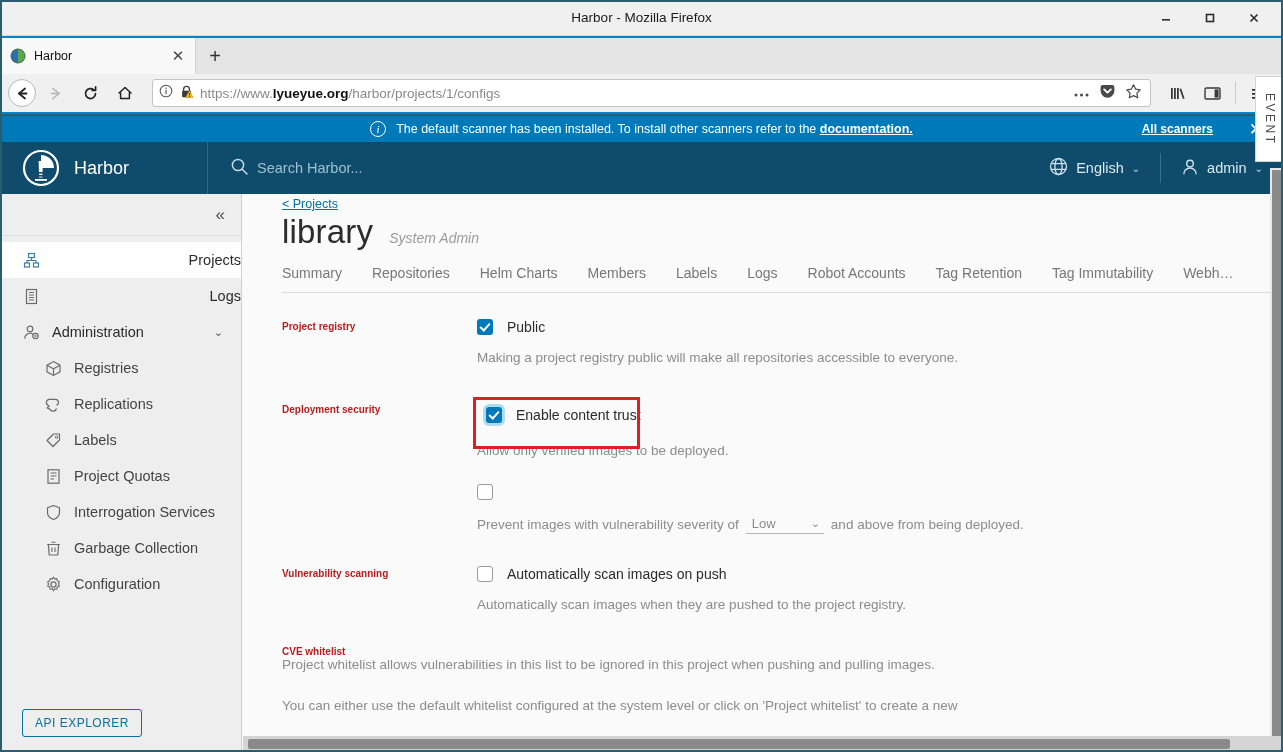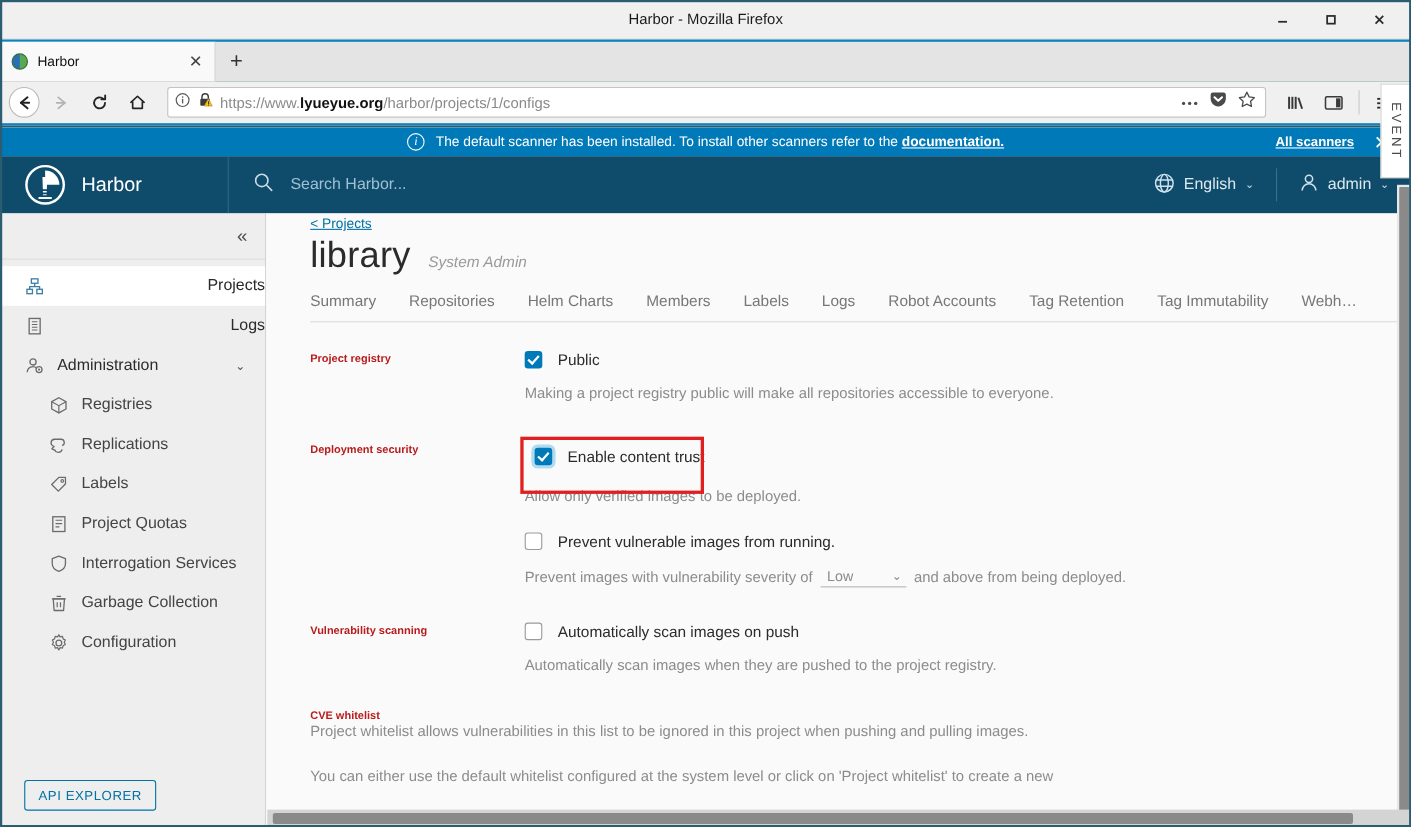--- a/index.html
+++ b/index.html
@@ -58,30 +58,30 @@
 
   .notice {
     height: 26px; background: #0079b8; display: flex; align-items: center;
     color: #fff; font-size: 12.5px; position: relative;
   }
   .notice .n-center { flex: 1; display: flex; align-items: center; justify-content: center; gap: 10px; }
   .notice .info-ic { width: 16px; height: 16px; border: 1.3px solid #fff; border-radius: 50%;
      display:flex; align-items:center; justify-content:center; font-size: 11px; font-style: italic;
      font-family: "Liberation Serif", serif; }
   .notice a { color: #fff; text-decoration: underline; font-weight: bold; }
-  .notice .allscan { position: absolute; right: 52px; font-size: 12px; font-weight: bold;
+  .notice .allscan { position: absolute; right: 70px; font-size: 12px; font-weight: bold;
      text-decoration: underline; color: #fff; }
   .notice .nclose { position: absolute; right: 20px; font-size: 17px; color: #fff; font-weight: 300; }
 
   .hdr { height: 52px; background: #0f4b6b; display: flex; align-items: center; position: relative; }
   .hdr-brand { width: 208px; display: flex; align-items: center; gap: 14px; padding-left: 22px;
      height: 52px; border-right: 1px solid #2b6a8a; }
   .hdr-brand .logo { width: 38px; height: 38px; }
   .hdr-brand .bname { color: #fff; font-size: 18px; }
-  .hdr-search { display: flex; align-items: center; gap: 15px; padding-left: 22px; }
+  .hdr-search { display: flex; align-items: center; gap: 8px; padding-left: 22px; }
   .hdr-search .sph { color: #9fc0d2; font-size: 14.5px; }
   .hdr-right { margin-left: auto; display: flex; align-items: center; height: 52px; }
   .hdr-item { display: flex; align-items: center; gap: 8px; color: #dbe9f1; font-size: 14.5px;
      padding: 0 20px; height: 52px; }
   .hdr-div { width: 1px; height: 30px; background: #35718f; }
   .caret { font-size: 10px; opacity: .9; }
 
   
   .body-row { display: flex; height: 558px; background: #fafafa; }
   .sidebar { width: 242px; background: #eeeeee; border-right: 1px solid #cfcfcf;
@@ -515,21 +515,20 @@
               <div class="chk-line" style="padding:9px 0 9px 9px;">
                 <span class="chk on focus"></span>
                 <span class="chk-label">Enable content trust</span>
               </div>
               <div class="hl-box" style="left:-4px; top:-1px; width:167px; height:52px;"></div>
 
               <div class="helper" style="margin-top:11px;">Allow only verified images to be deployed.</div>
 
               <div class="chk-line" style="margin-top:26px;">
                 <span class="chk off"></span>
-                <span class="chk-label">Prevent vulnerable images from running.</span>
               </div>
 
               <div class="inline-row">
                 <span>Prevent images with vulnerability severity of</span>
                 <span class="sel">
                   <span>Low</span>
                   <span class="cv">⌄</span>
                 </span>
                 <span>and above from being deployed.</span>
               </div>

